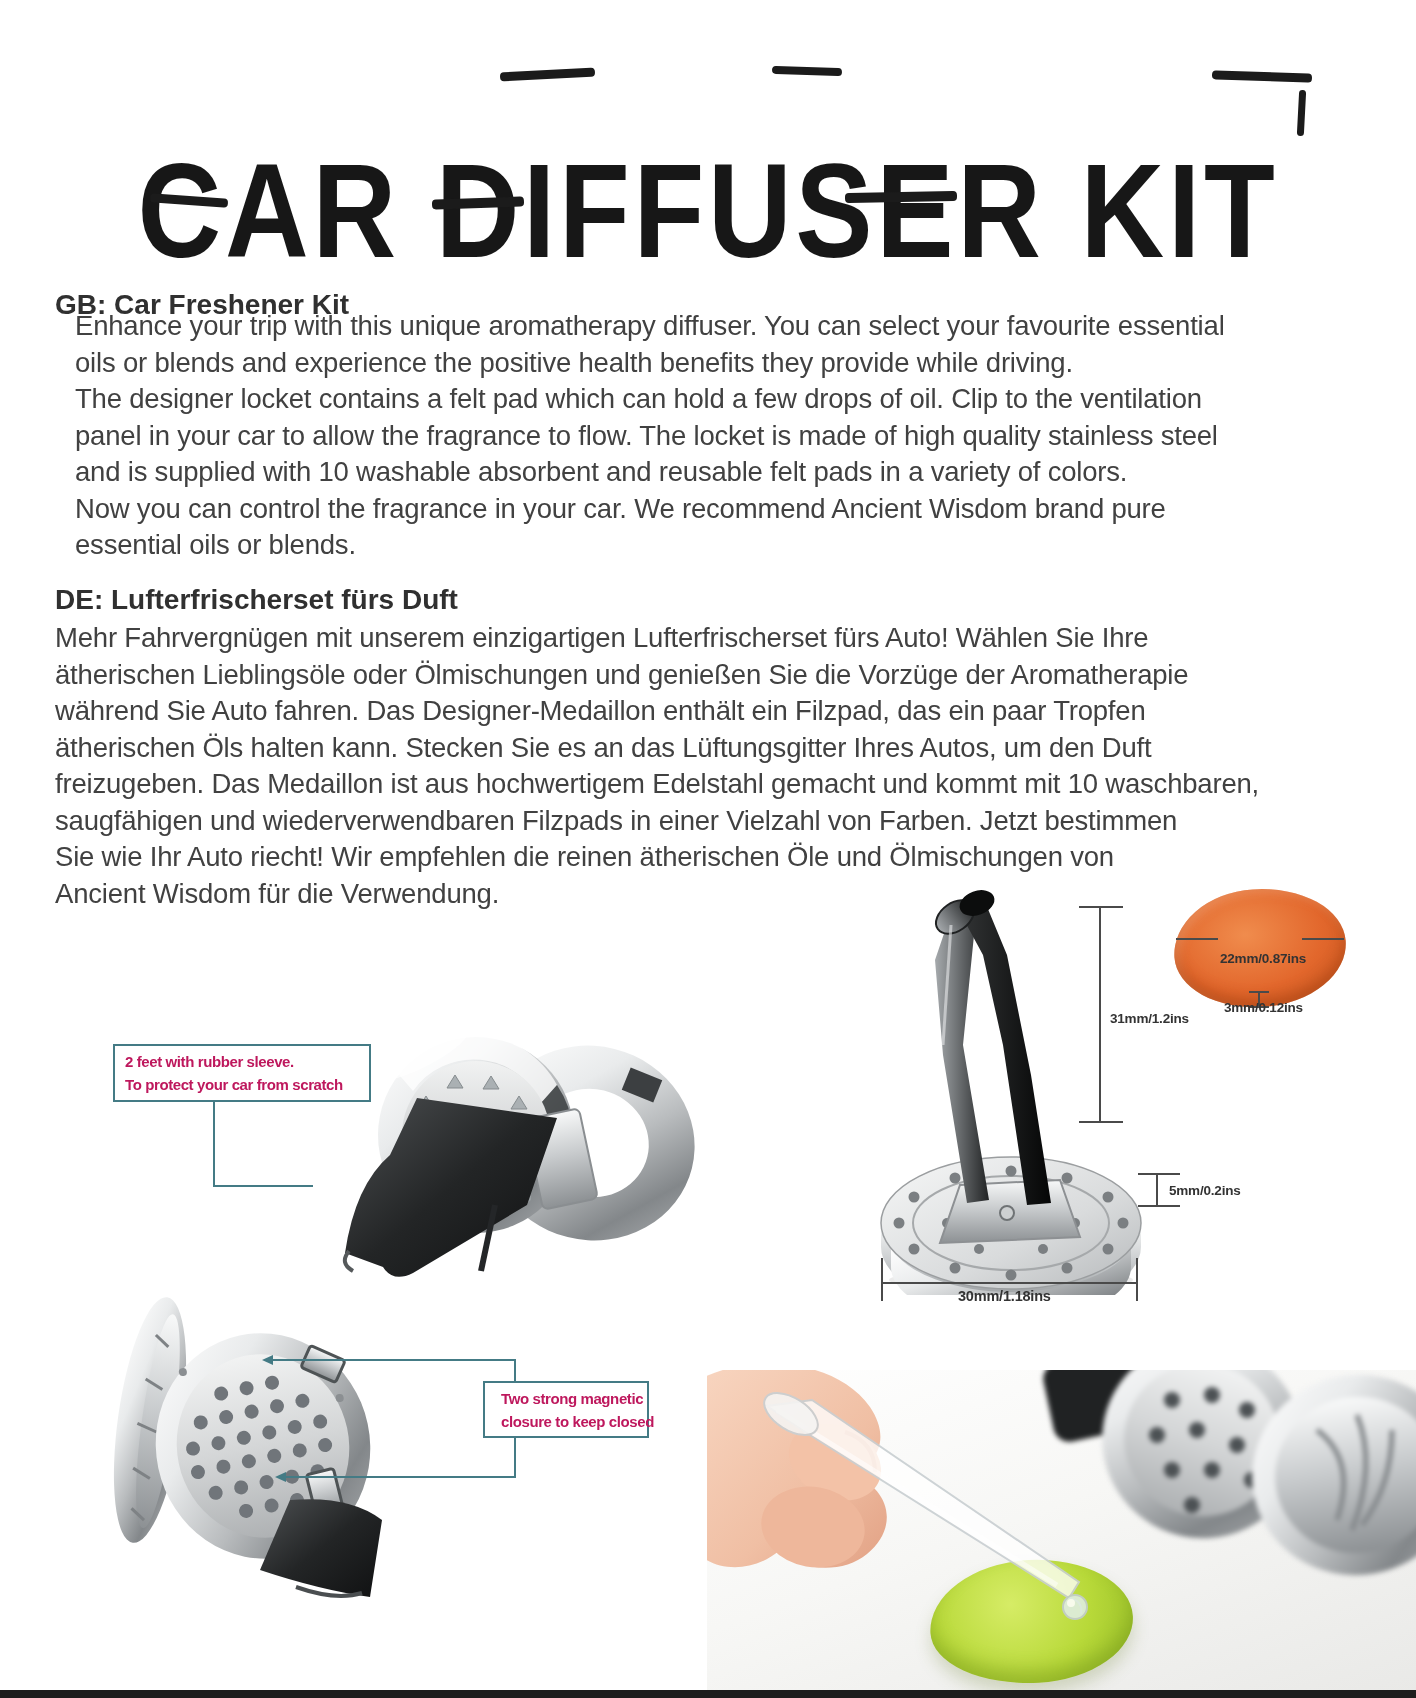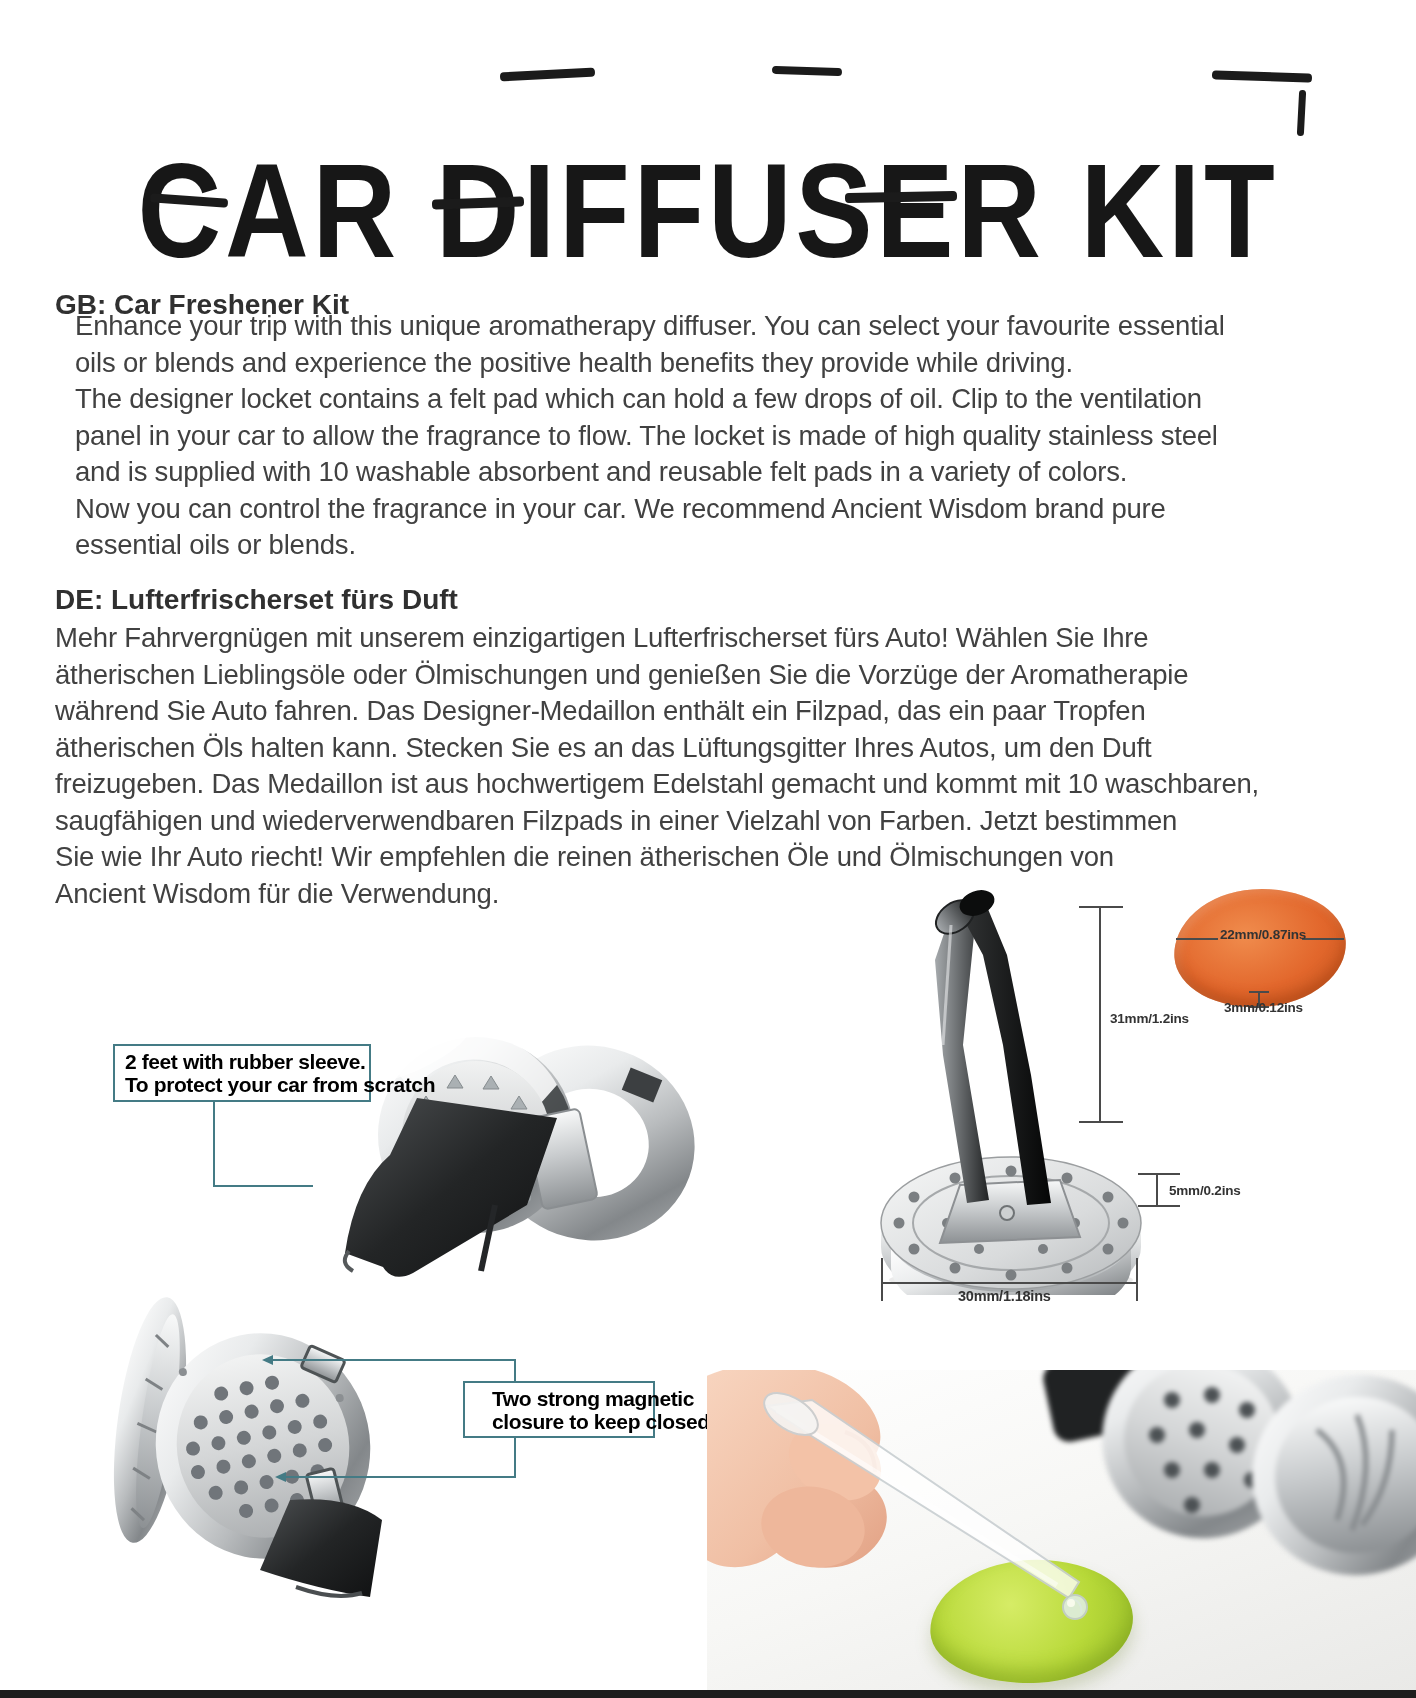--- a/index.html
+++ b/index.html
@@ -25,25 +25,25 @@
     position:absolute;left:55px;margin:0;font-size:27.5px;color:#414141;
     line-height:36.5px;white-space:pre;letter-spacing:-0.2px;
   }
   #gb-heading{top:287px;}
   #gb-body{top:308px;margin-left:20px;}
   #de-heading{top:582px;}
   #de-body{top:620px;}
   
   .callout{
     position:absolute;background:#ffffff;border:2px solid #447b85;
-    color:#000000;font-weight:bold;font-size:21px;line-height:23px;
+    color:#be185d;font-weight:bold;font-size:15px;line-height:23px;
     white-space:pre;box-sizing:border-box;padding:4px 10px;letter-spacing:-0.4px;
   }
   #callout-feet{left:113px;top:1044px;width:258px;height:58px;}
-  #callout-magnets{left:463px;top:1381px;width:192px;height:57px;padding-left:27px;}
+  #callout-magnets{left:483px;top:1381px;width:166px;height:57px;padding-left:16px;}
   .tealline{position:absolute;background:#447b85;}
   .arrow-left{
     position:absolute;width:0;height:0;border-top:5px solid transparent;
     border-bottom:5px solid transparent;border-right:11px solid #447b85;
   }
   
   .dim{position:absolute;background:#4a4a4a;}
   .dim-label{
     position:absolute;font-weight:bold;color:#333333;font-size:13.5px;
     white-space:pre;letter-spacing:-0.2px;
@@ -250,21 +250,21 @@
 <div class="dim" style="left:1258px;top:992px;width:2px;height:16px"></div>
 <div class="dim" style="left:1249px;top:991px;width:20px;height:2px"></div>
 <div class="dim" style="left:1249px;top:1006px;width:20px;height:2px"></div>
 <div class="dim" style="left:1156px;top:1174px;width:2px;height:33px"></div>
 <div class="dim" style="left:1138px;top:1173px;width:42px;height:2px"></div>
 <div class="dim" style="left:1138px;top:1205px;width:42px;height:2px"></div>
 <div class="dim" style="left:882px;top:1282px;width:256px;height:2px"></div>
 <div class="dim" style="left:881px;top:1258px;width:2px;height:43px"></div>
 <div class="dim" style="left:1136px;top:1258px;width:2px;height:43px"></div>
 
-<span class="dim-label" style="left:1220px;top:927px">22mm/0.87ins</span>
+<span class="dim-label" style="left:1220px;top:951px">22mm/0.87ins</span>
 <span class="dim-label" style="left:1110px;top:1011px">31mm/1.2ins</span>
 <span class="dim-label" style="left:1224px;top:1000px">3mm/0.12ins</span>
 <span class="dim-label" style="left:1169px;top:1183px">5mm/0.2ins</span>
 <span class="dim-label" style="left:958px;top:1288px;font-size:14.5px">30mm/1.18ins</span>
 
 <svg class="fig" style="left:60px;top:1295px" width="420" height="330" viewBox="0 0 420 330">
 
   <g transform="rotate(8 90 125)">
     <ellipse cx="90" cy="125" rx="32" ry="124" fill="url(#chrome)"></ellipse>
     <ellipse cx="98" cy="125" rx="16" ry="108" fill="url(#silverV)"></ellipse>

